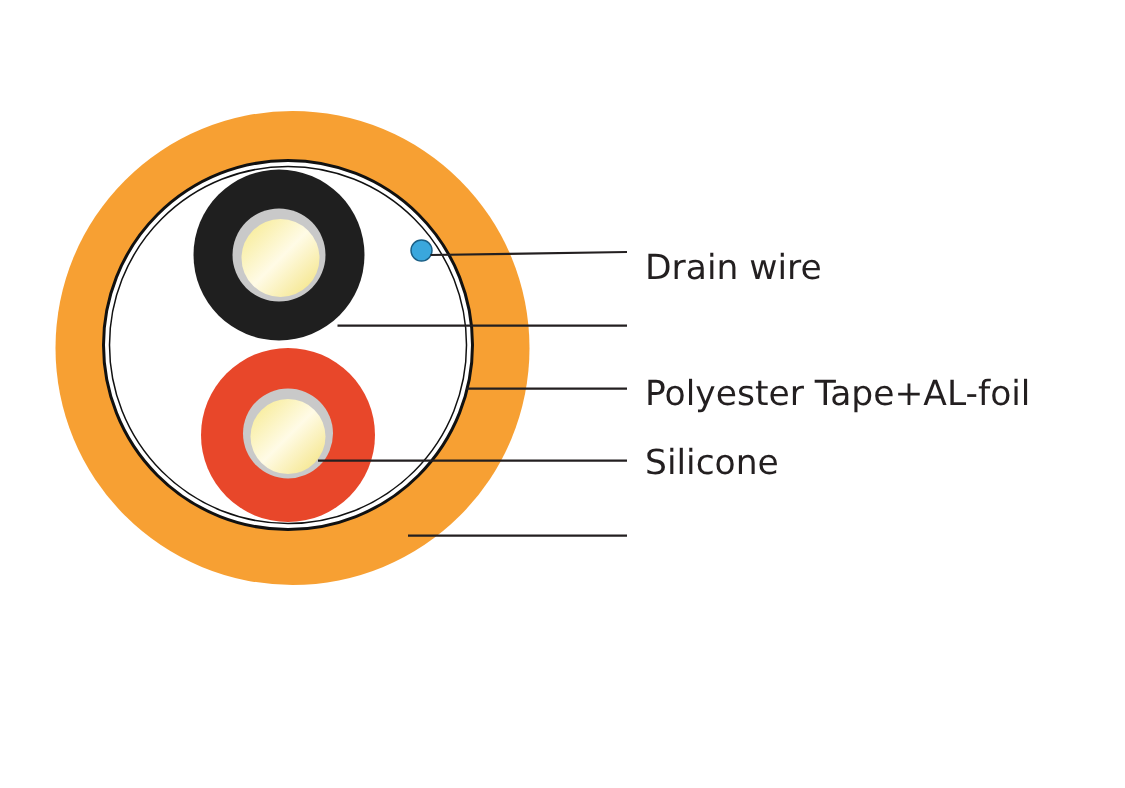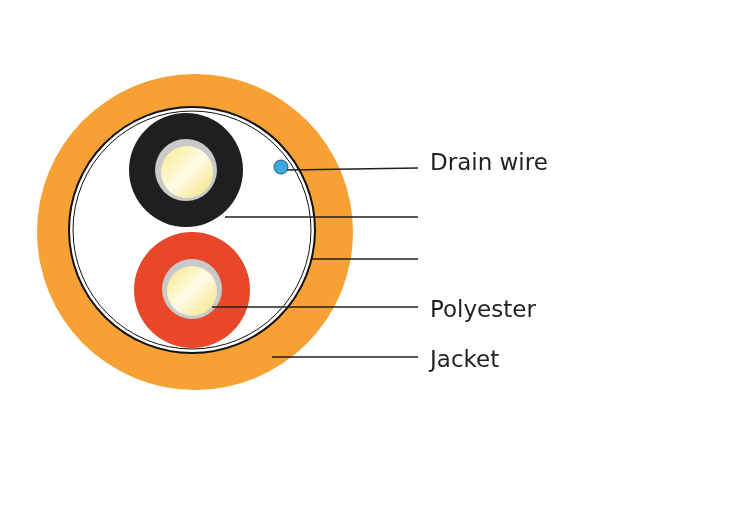--- a/index.html
+++ b/index.html
@@ -31,16 +31,16 @@
     <circle cx="281" cy="167" r="7" fill="#3aa7dd" stroke="#1a5f86" stroke-width="1"></circle>
     <g stroke="#231f20" stroke-width="1.5">
       <line x1="287" y1="170" x2="418" y2="168"></line>
       <line x1="225" y1="217" x2="418" y2="217"></line>
       <line x1="311" y1="259" x2="418" y2="259"></line>
       <line x1="212" y1="307" x2="418" y2="307"></line>
       <line x1="272" y1="357" x2="418" y2="357"></line>
     </g>
   </svg>
 
-  <div class="label" style="top:151px">Drain wire</div>
-  <div class="label" style="top:298px">Polyester</div>
-  <div class="label" style="top:348px">Jacket</div>
+  <div class="label" style="top:168px">Drain wire</div>
+  <div class="label" style="top:252px">Polyester Tape+AL-foil</div>
+  <div class="label" style="top:298px">Silicone</div>
 </div>
 
 </body></html>

